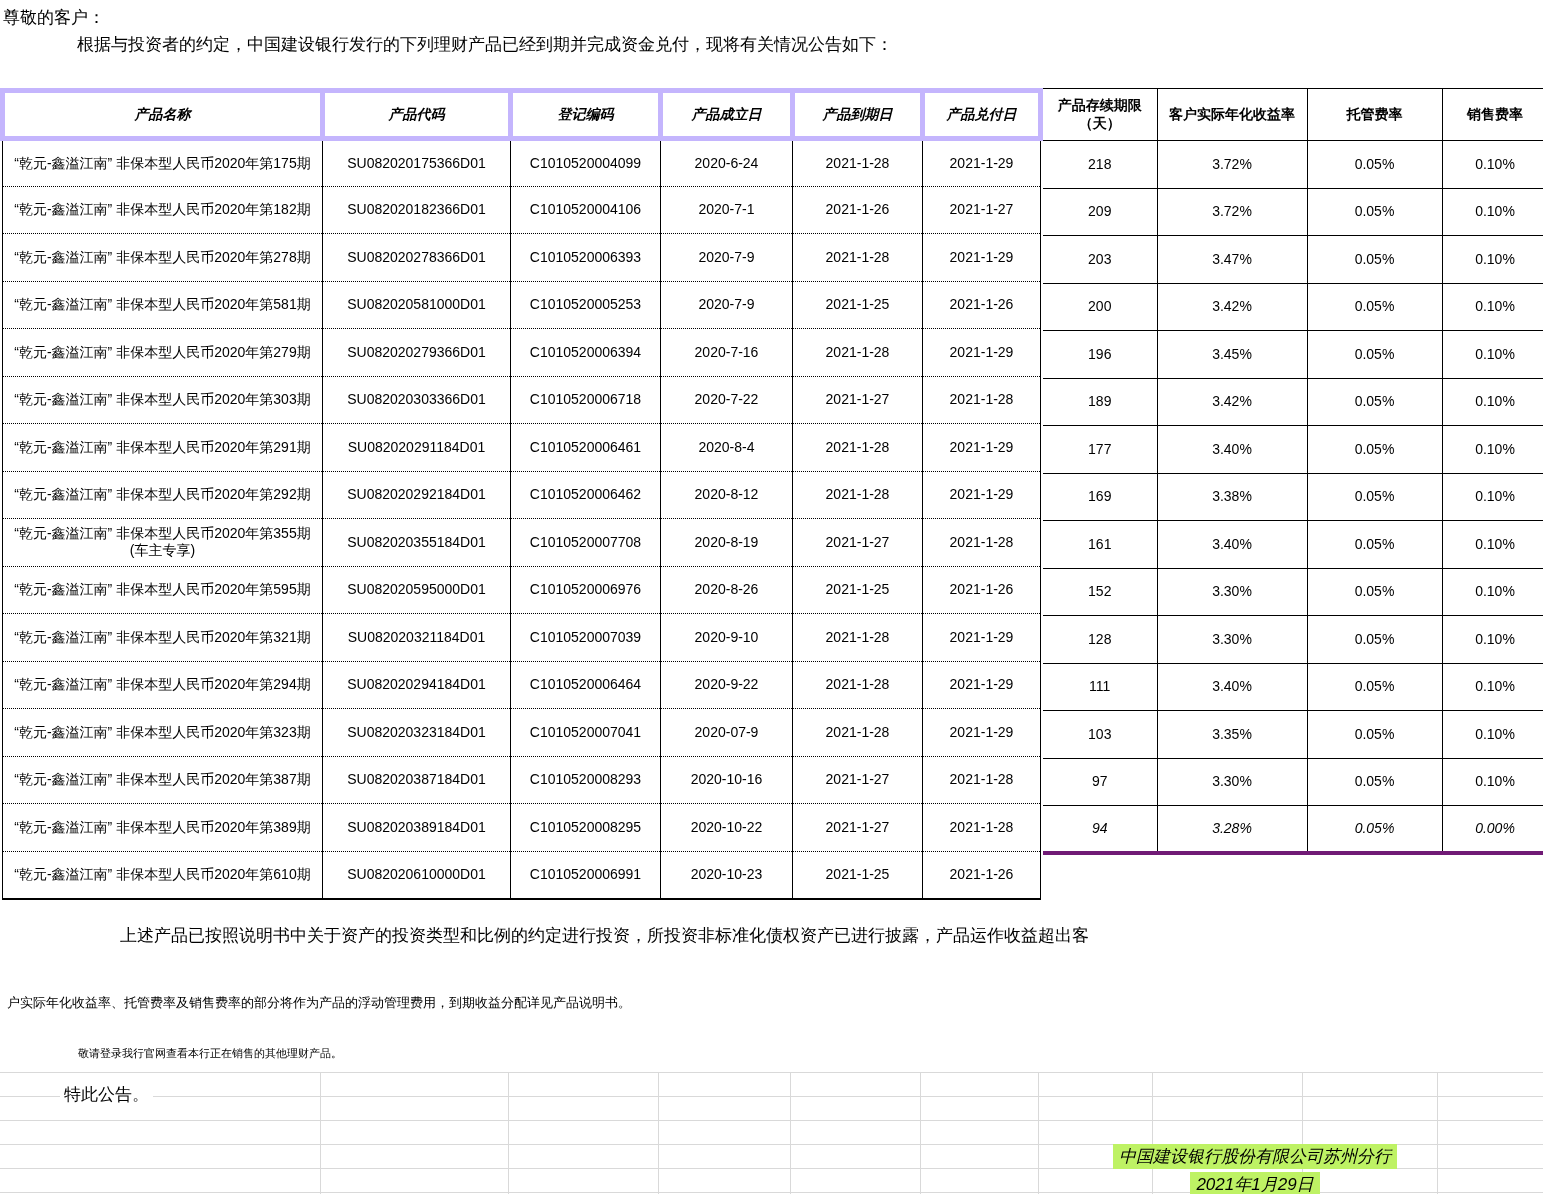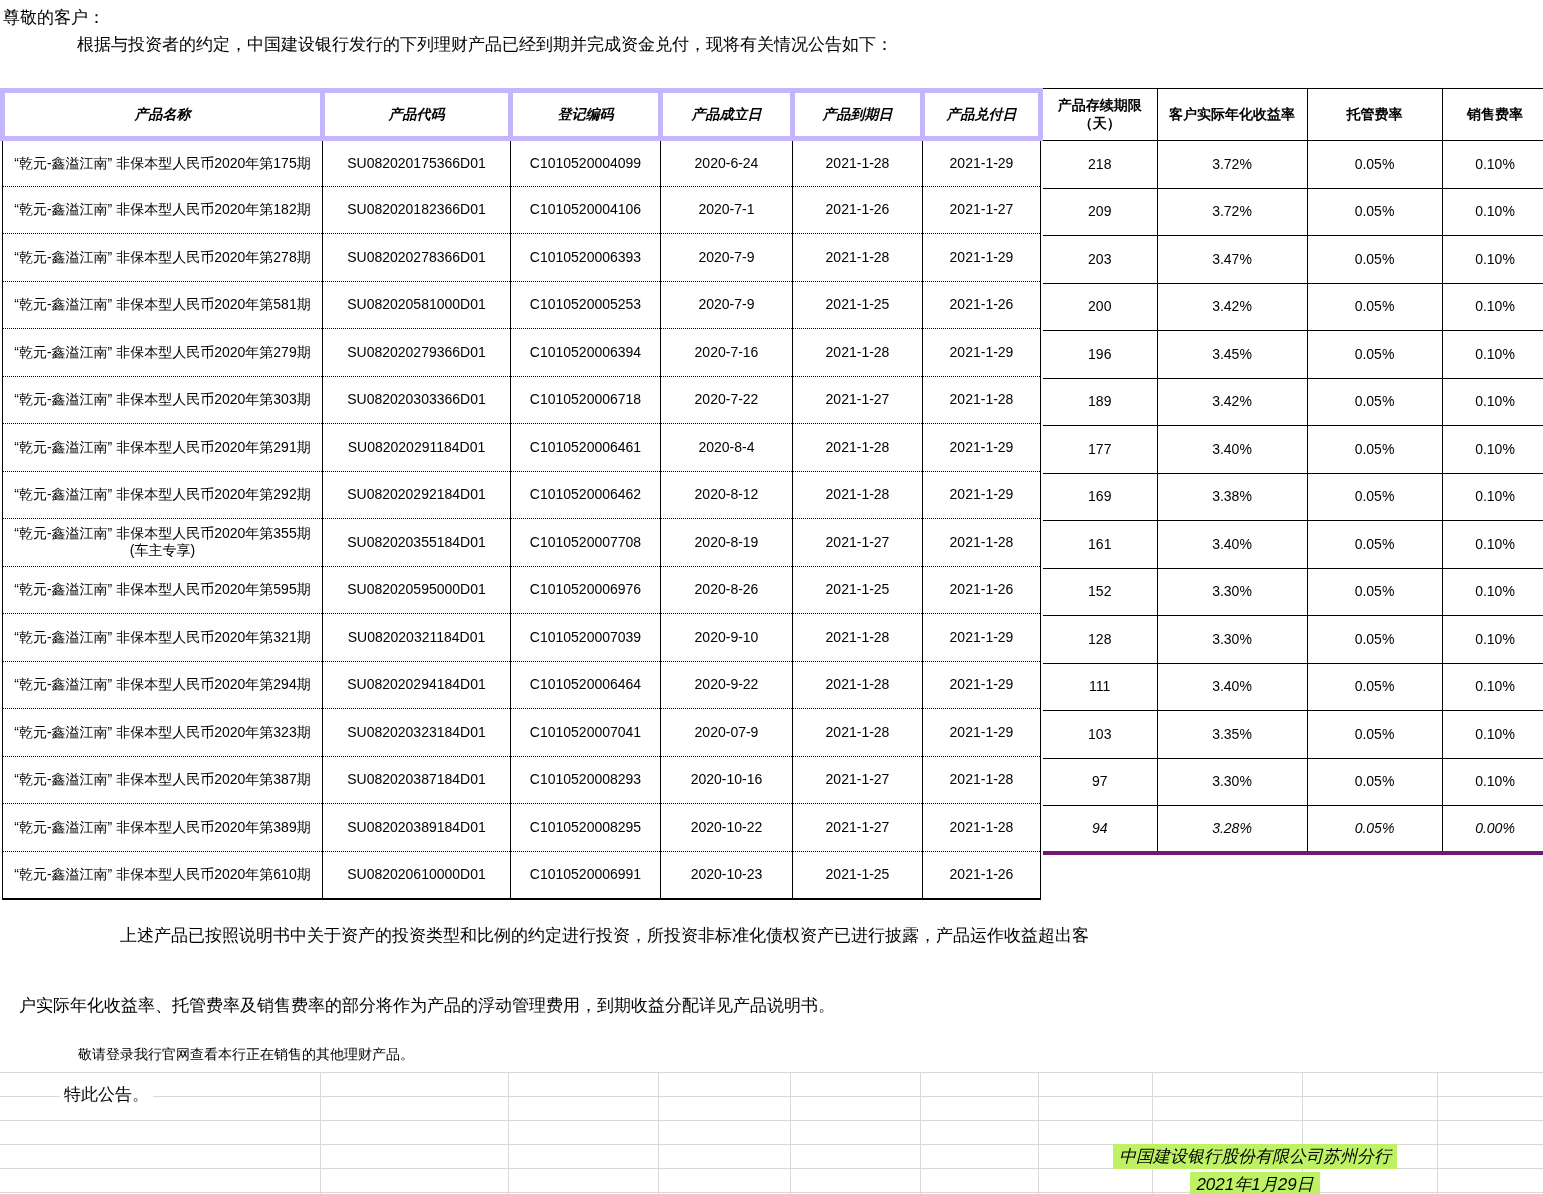--- a/index.html
+++ b/index.html
@@ -36,22 +36,22 @@
 
   #tableB { width: 505px; border: 1px solid #000; border-bottom: 4px solid #701a75; border-left: none; }
   #tableB thead tr { height: 52px; }
   #tableB th { border: 1px solid #000; }
   #tableB td { border-left: 1px solid #000; border-right: 1px solid #000; border-bottom: 1px solid #000; }
   #tableB th:first-child, #tableB td:first-child { border-left: none; }
   #tableB tbody tr:last-child td { border-bottom: none; font-style: italic; }
 
   
   #note1 { top: 924px;  left: 120px; font-size: 17px; z-index: 2; }
-  #note2 { top: 994px;  left: 19px;   font-size: 17px; z-index: 2; }
-  #note3 { top: 1046px; left: 78px;  font-size: 14px; z-index: 2; }
+  #note2 { top: 994px;  left: 7px;   font-size: 13px; z-index: 2; }
+  #note3 { top: 1046px; left: 78px;  font-size: 11px; z-index: 2; }
   #note4 { top: 1082px; left: 60px;  font-size: 17px; z-index: 2; background: #fff; padding: 1px 4px; }
 
   
   #sig { top: 1144px; left: 980px; width: 550px; text-align: center; z-index: 2; }
   #sig .line { display: inline-block; background: #bef264; padding: 1px 6px; font-size: 17px; font-style: italic; }
   #sig-date-row { margin-top: 3px; }
 
   
   .hline { position: absolute; left: 0; width: 1543px; height: 1px; background: #d9d9d9; z-index: 1; }
   .vline { position: absolute; top: 1072px; height: 122px; width: 1px; background: #d9d9d9; z-index: 1; }

